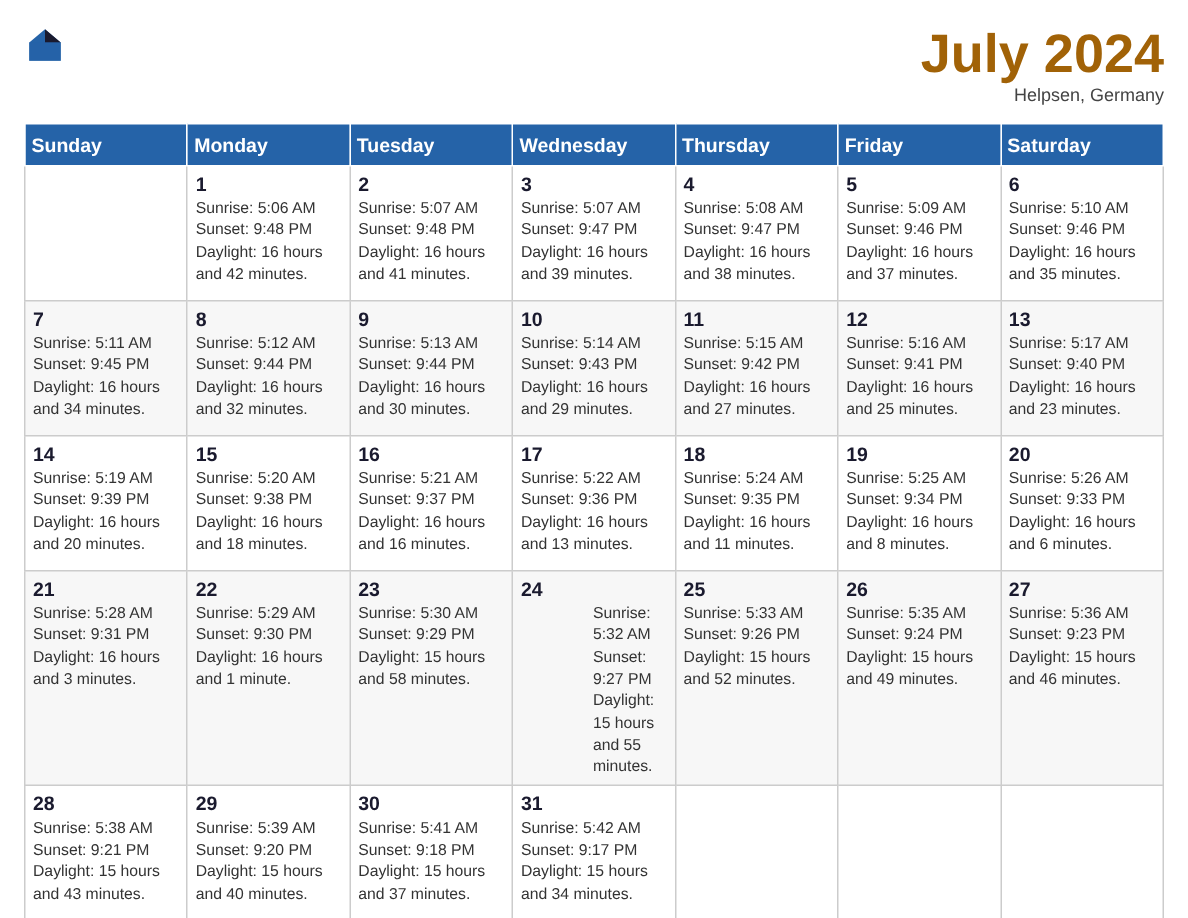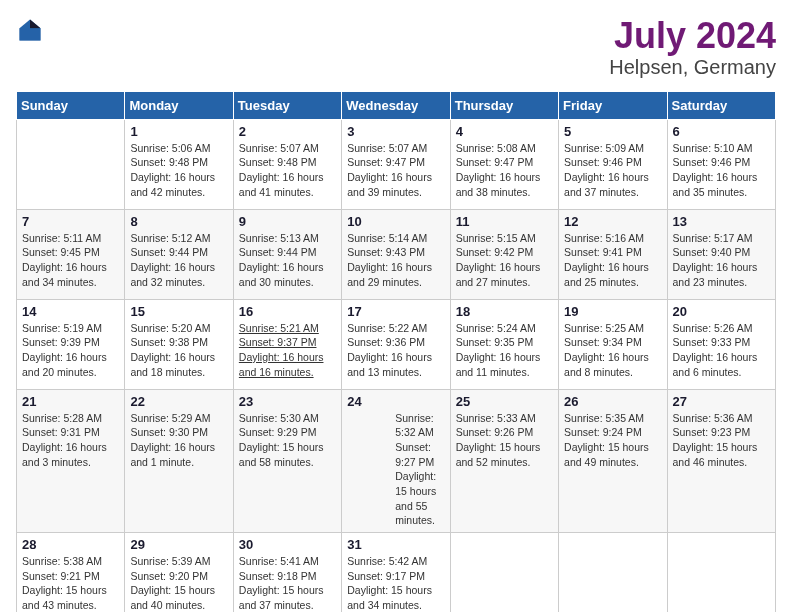--- a/index.html
+++ b/index.html
@@ -33,25 +33,25 @@
     .logo-icon {
       width: 28px;
       height: 28px;
     }
     .title-block {
       text-align: right;
     }
     .month-title {
       font-size: 36px;
       font-weight: bold;
-      color: #701a75;
+      color: #a16207;
       line-height: 1.1;
     }
     .subtitle {
-      font-size: 20px;
+      font-size: 12px;
       color: #444;
     }
     table {
       width: 100%;
       border-collapse: collapse;
       font-size: 11px;
     }
     thead tr th {
       background-color: #2563a8;
       color: #fff;
@@ -227,21 +227,21 @@
         </td>
         <td>
           <div class="day-number">15</div>
           <div class="day-info" style="white-space: pre-line;">Sunrise: 5:20 AM
 Sunset: 9:38 PM
 Daylight: 16 hours
 and 18 minutes.</div>
         </td>
         <td>
           <div class="day-number">16</div>
-          <div class="day-info" style="white-space: pre-line; text-decoration: underline;">Sunrise: 5:21 AM
+          <div class="day-info" style="white-space: pre-line;">Sunrise: 5:21 AM
 Sunset: 9:37 PM
 Daylight: 16 hours
 and 16 minutes.</div>
         </td>
         <td>
           <div class="day-number">17</div>
           <div class="day-info" style="white-space: pre-line;">Sunrise: 5:22 AM
 Sunset: 9:36 PM
 Daylight: 16 hours
 and 13 minutes.</div>

